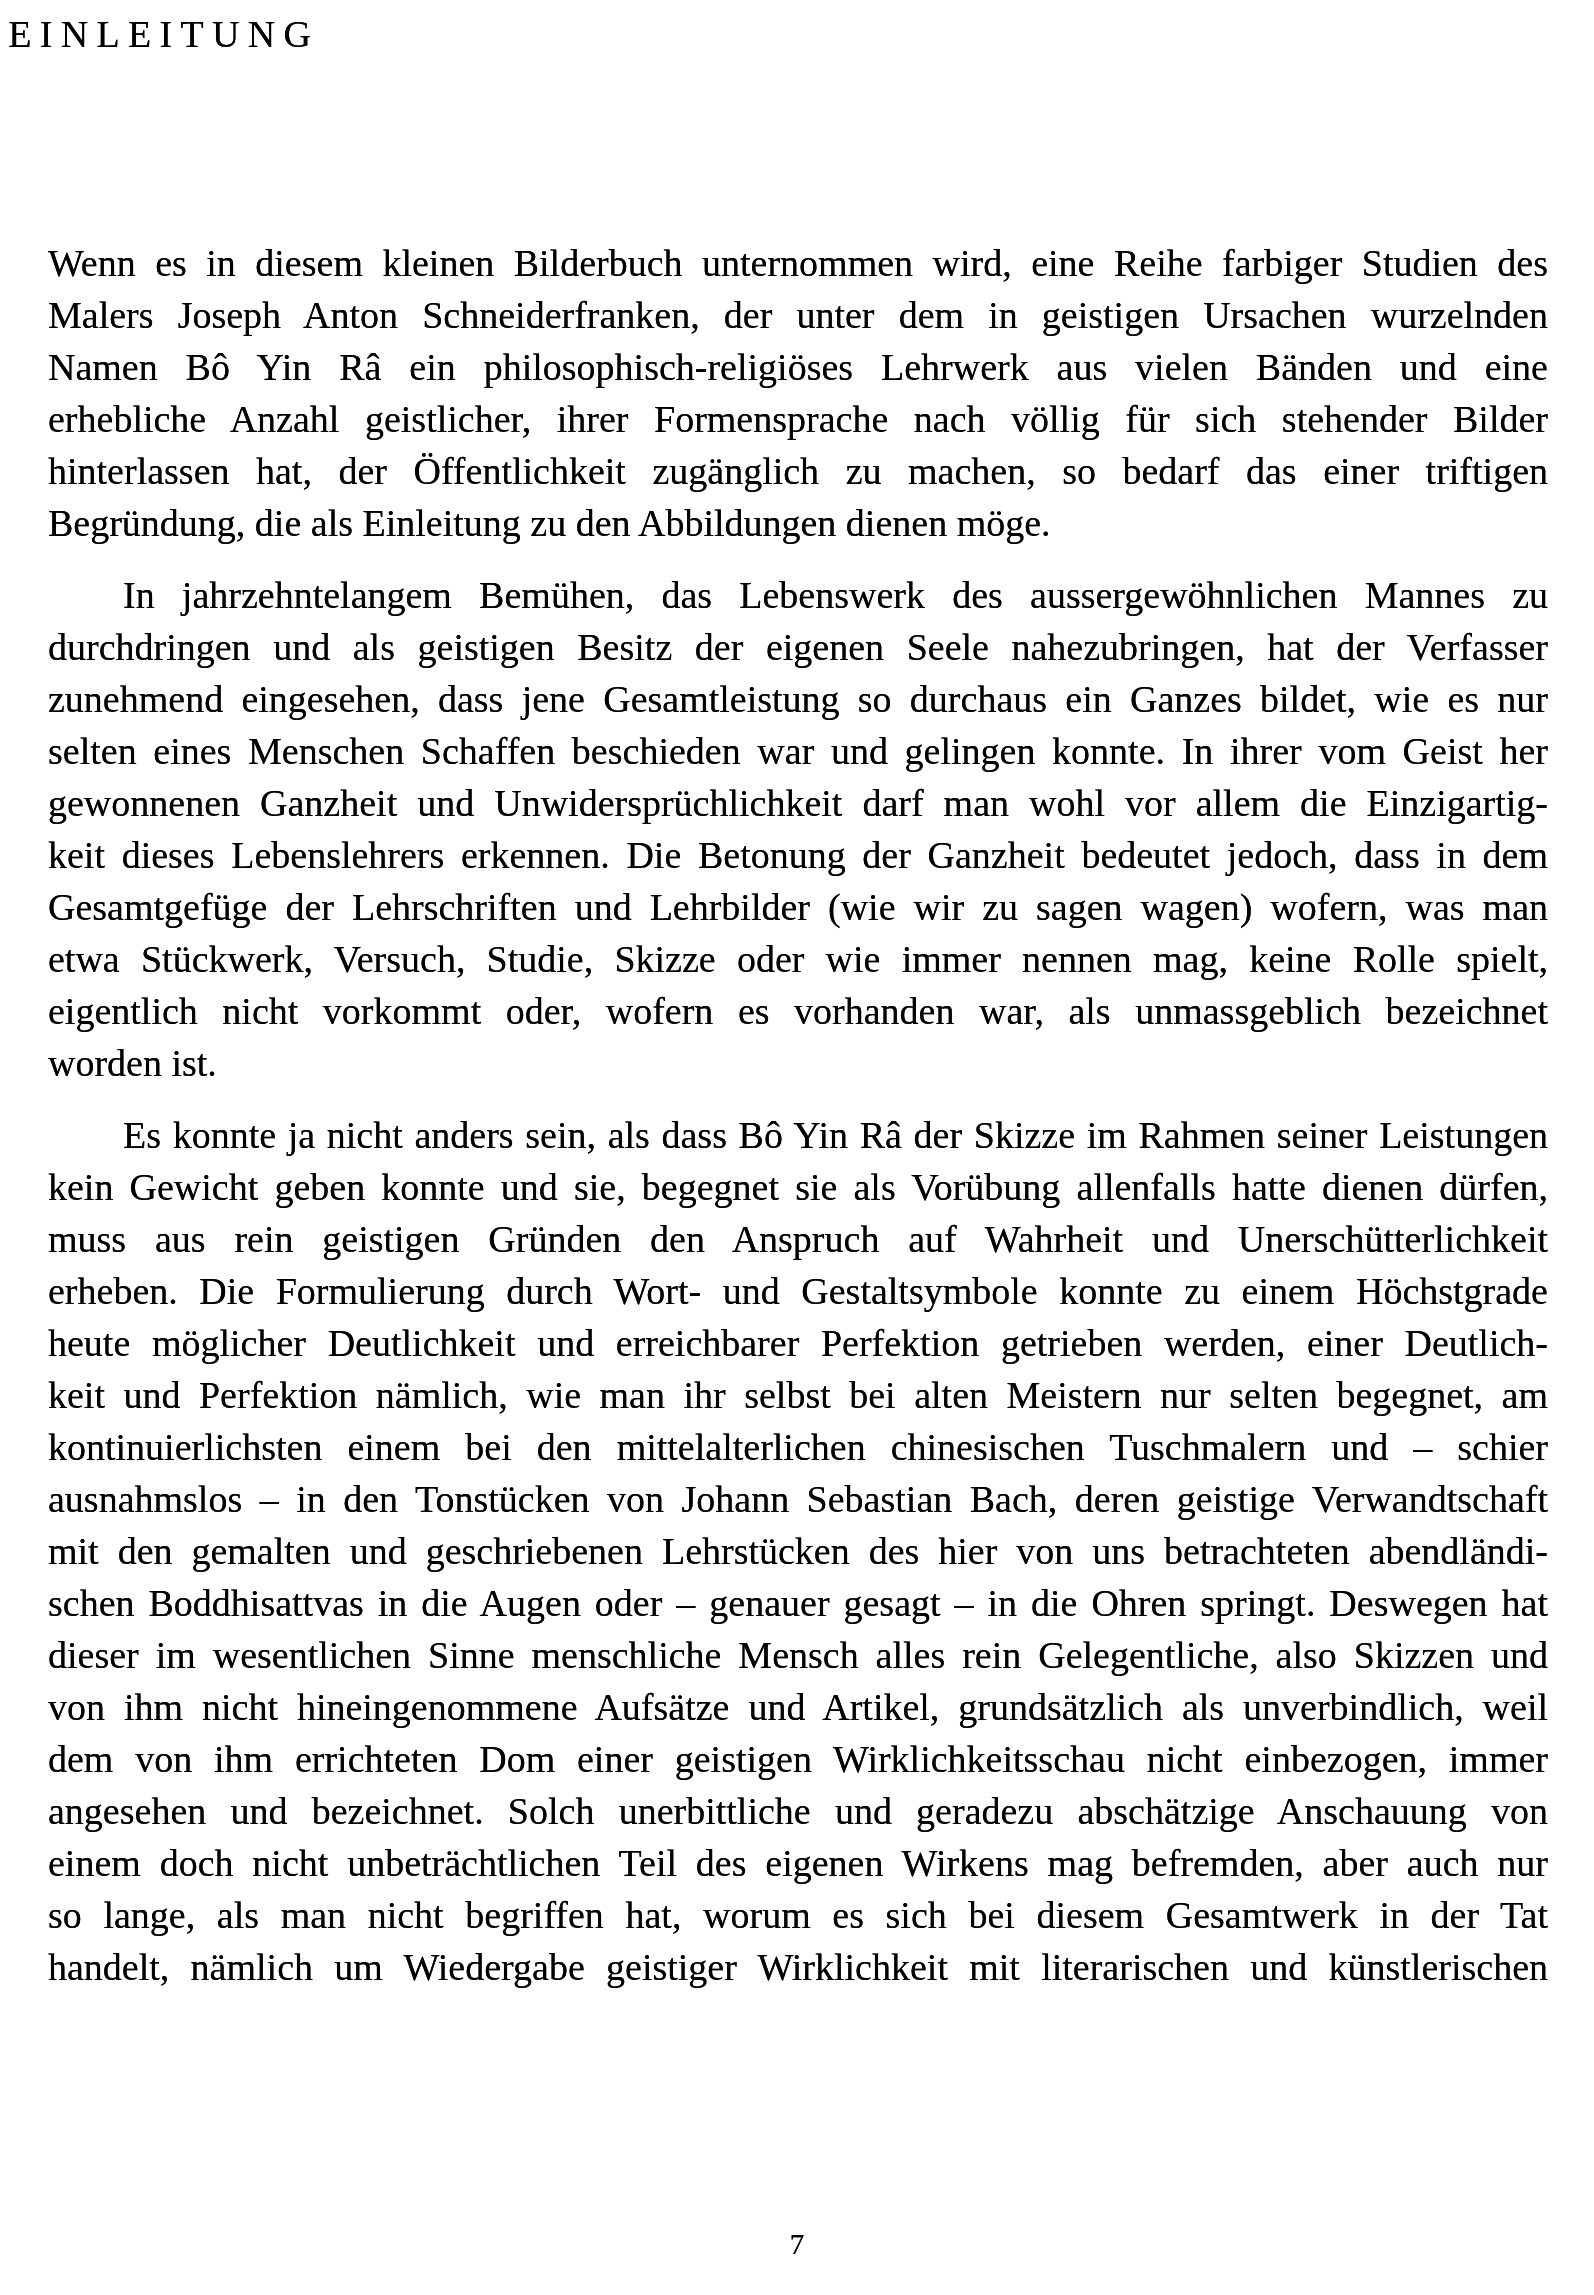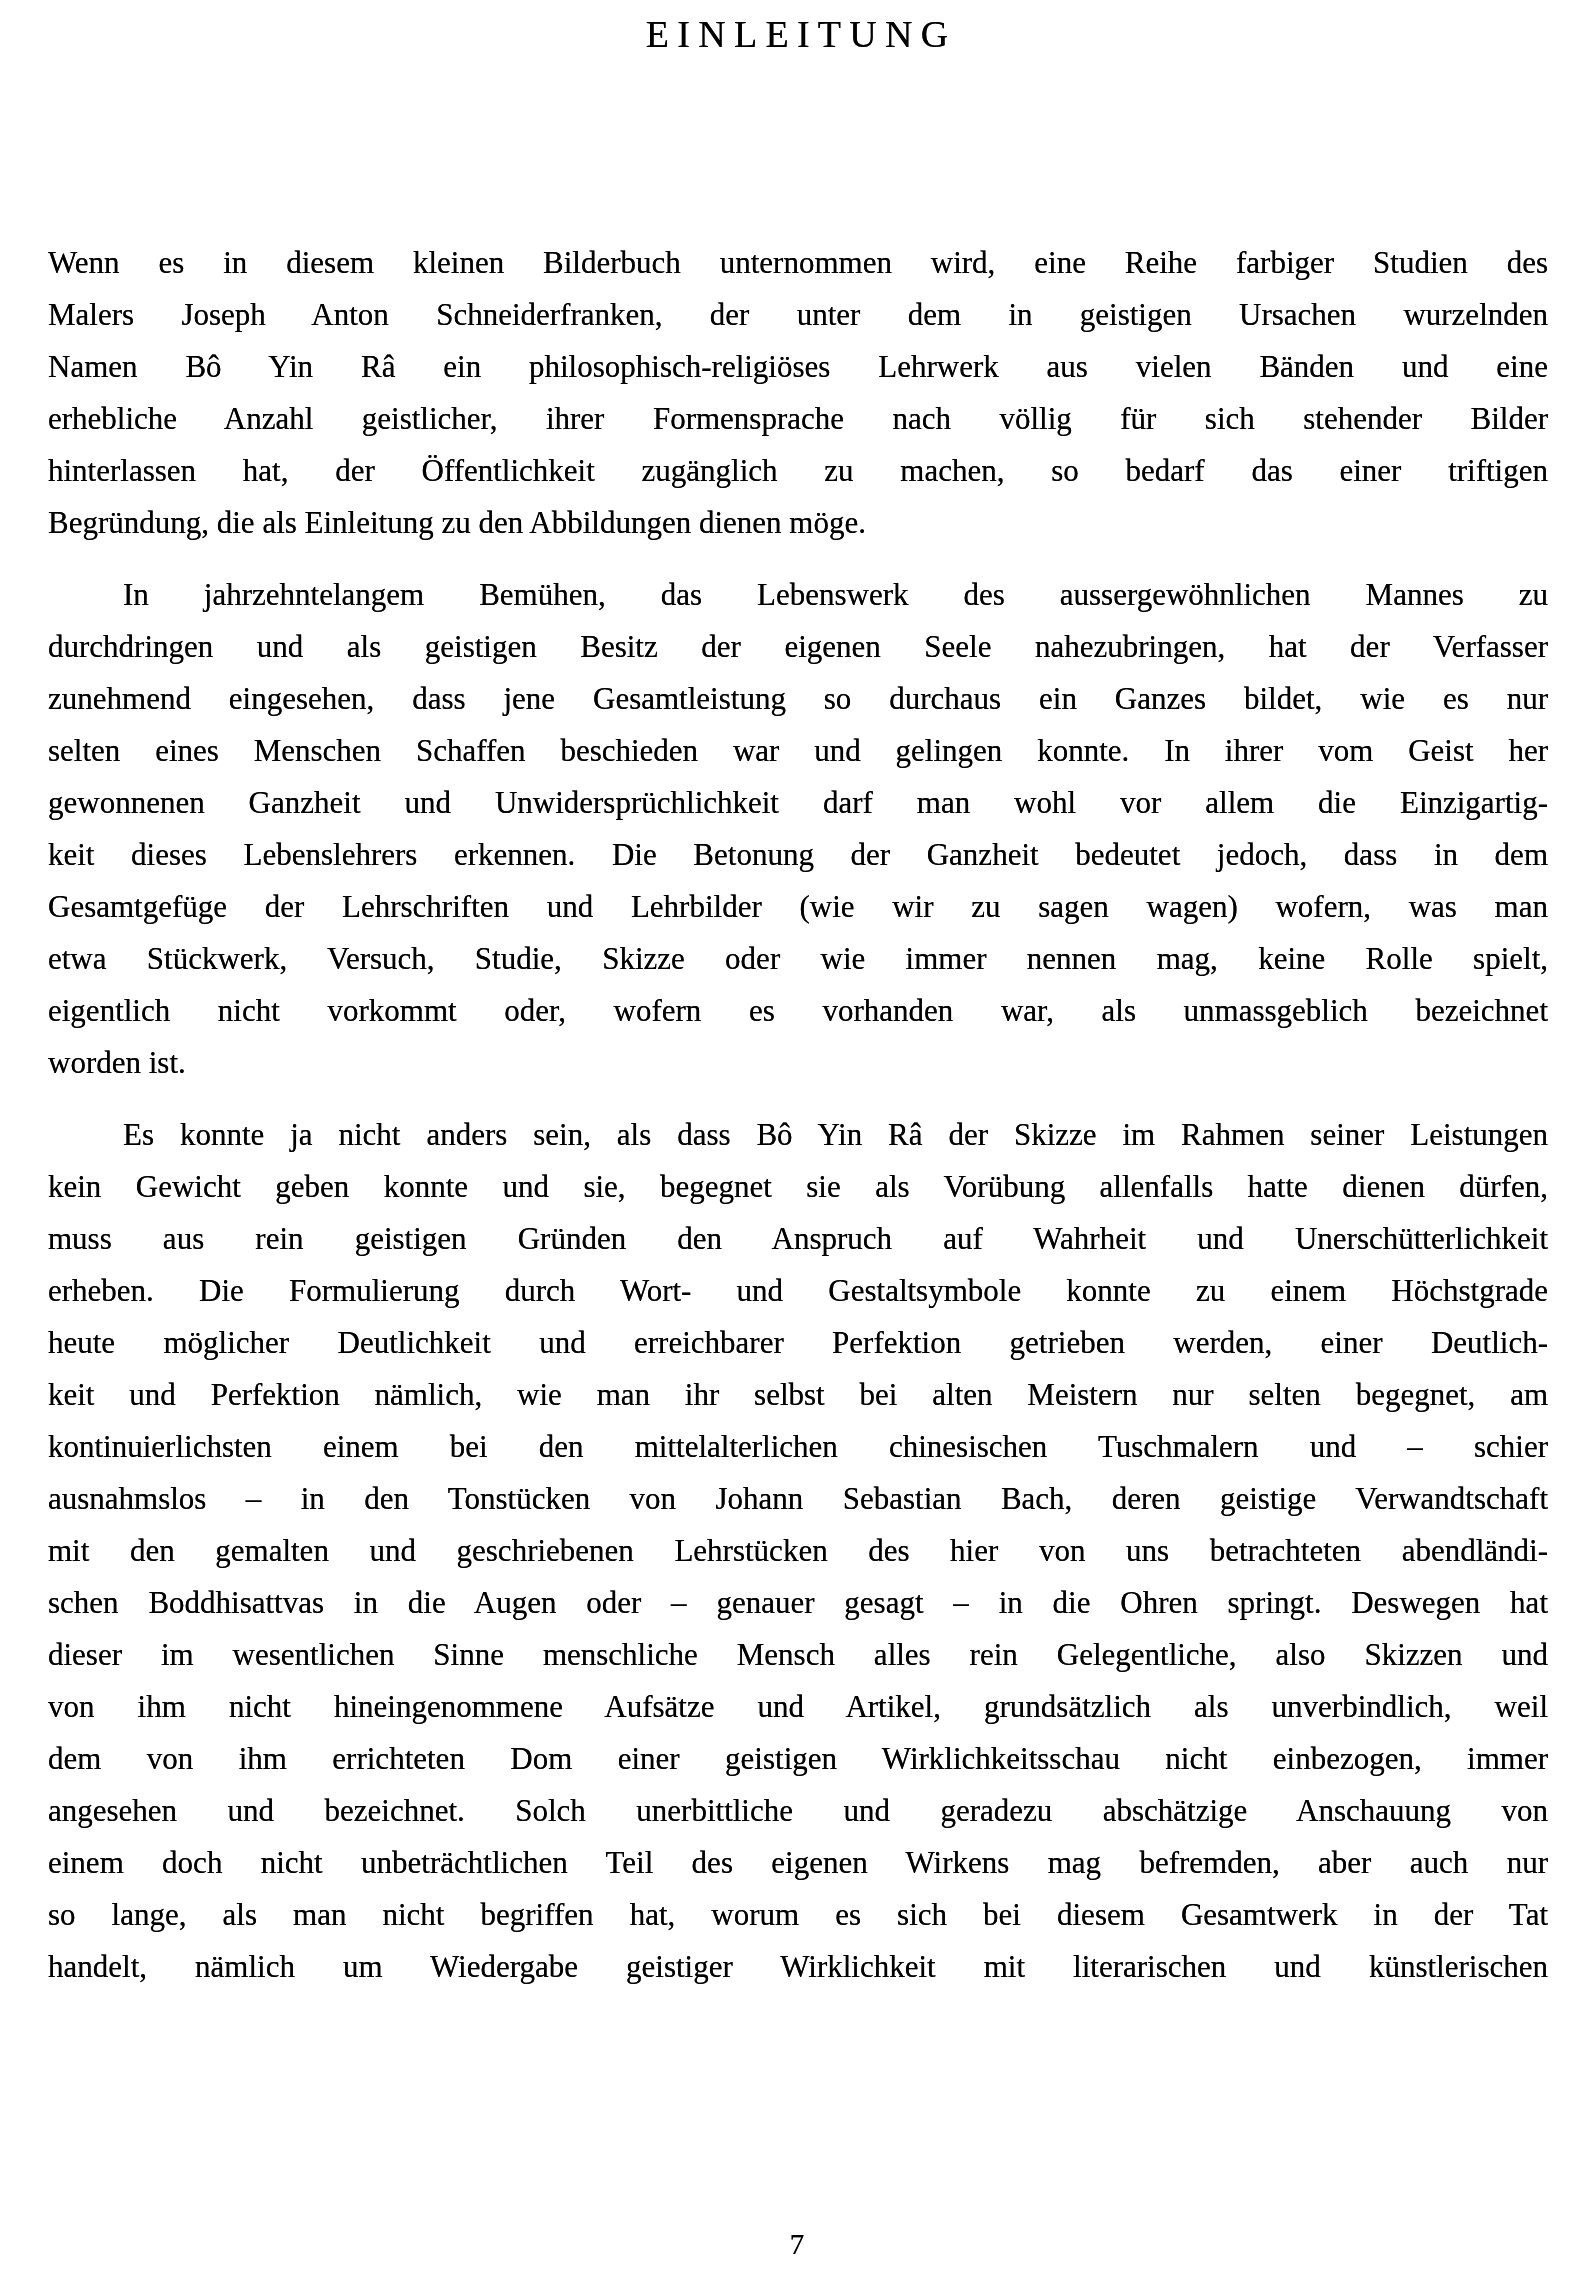--- a/index.html
+++ b/index.html
@@ -18,41 +18,40 @@
   .page {
     position: absolute;
     inset: 0;
     background: #ffffff;
   }
   .title {
     position: absolute;
     top: 11.7px;
     left: 0;
     width: 100%;
-    text-align: center;
     font-size: 38px;
     line-height: 1.2;
     letter-spacing: 8.3px;
     text-indent: 8.3px; 
     color: #000;
     text-shadow: 0 0 0.5px rgba(0,0,0,0.85);
     white-space: nowrap;
   }
   .body-text {
     position: absolute;
     top: 237px;
     left: 48px;
     width: 1500px;
   }
   .paragraph {
     margin: 0;
     padding: 0;
   }
   .line {
-    font-size: 31px;
+    font-size: 38px;
     line-height: 52px;
     height: 52px;
     text-align: justify;
     text-align-last: justify;
     text-justify: inter-word;
     white-space: nowrap; 
     text-shadow: 0 0 0.5px rgba(0,0,0,0.85);
   }
   .line.flush-left {
     text-align-last: left;

